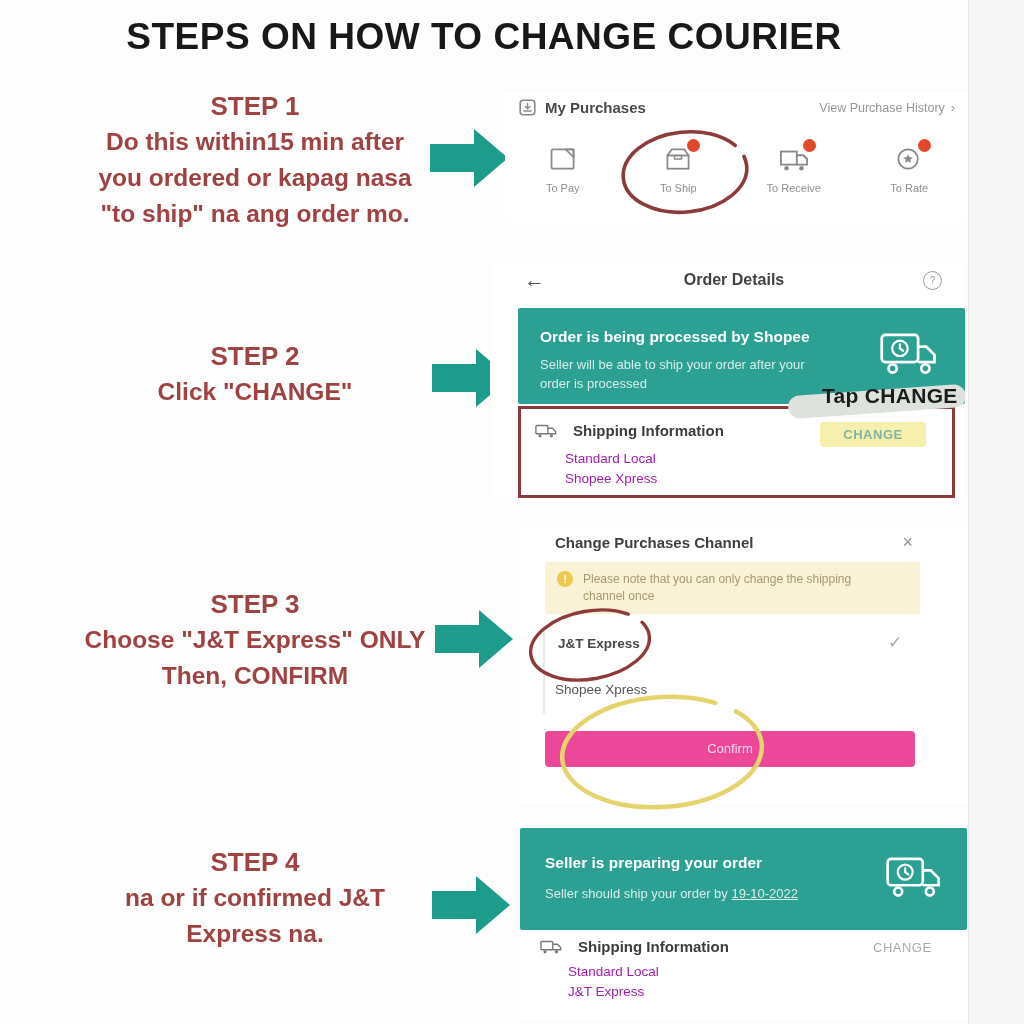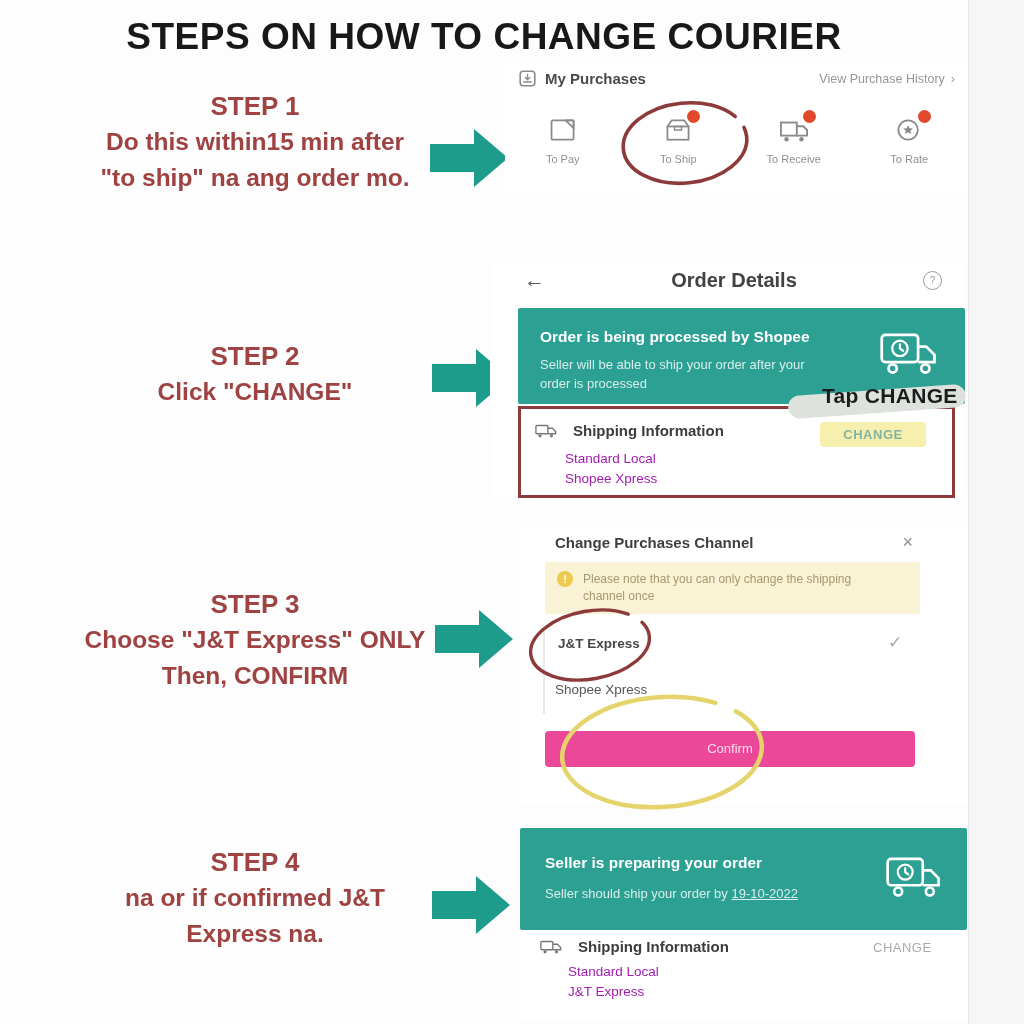--- a/index.html
+++ b/index.html
@@ -31,21 +31,21 @@
   .s1-head .r{display:flex;align-items:center;gap:6px;font-size:12.5px;color:#969696;}
   .tabs{position:absolute;left:0;top:52px;width:100%;display:flex;}
   .tab{flex:1;display:flex;flex-direction:column;align-items:center;cursor:pointer;}
   .tab .ic{position:relative;width:34px;height:32px;display:flex;align-items:center;justify-content:center;}
   .tab .tl{margin-top:7px;font-size:11px;color:#8f8f8f;}
   .badge{position:absolute;top:-6px;right:-7px;width:13px;height:13px;border-radius:50%;
          background:#e2492c;border:2px solid #fff;}
 
   
   .s2-head{display:flex;justify-content:space-between;align-items:center;padding:6px 24px 0 34px;}
-  .s2-head .ttl{font-size:20px;font-weight:700;color:#424242;}
+  .s2-head .ttl{font-size:16px;font-weight:700;color:#424242;}
   .back{font-size:21px;color:#5a5a5a;}
   .help{width:17px;height:17px;border:1.5px solid #9a9a9a;border-radius:50%;display:flex;
         align-items:center;justify-content:center;font-size:10px;color:#9a9a9a;}
   .banner{background:#2ba093;border-radius:2px;color:#fff;}
   .banner .bt{font-size:15.5px;font-weight:700;}
   .banner .bs{font-size:13px;line-height:19px;color:rgba(255,255,255,.82);}
   .redbox{border:3px solid #8c3a3a;background:#fff;}
   .ship-title{display:flex;align-items:center;gap:16px;font-size:15px;font-weight:700;color:#3d3d3d;}
   .ship-sub{font-size:13.5px;line-height:20px;color:#a21caf;}
   .pill{background:#f6efad;border-radius:4px;text-align:center;font-size:13px;font-weight:700;
@@ -79,20 +79,21 @@
 
 <div class="page">
 
   <div class="abs right-strip"></div>
 
   <div class="abs main-title">STEPS ON HOW TO CHANGE COURIER</div>
 
   <div class="abs step" style="top:88px;">
     <div class="lbl">STEP 1</div>
     <div class="ln">Do this within15 min after</div>
+    <div class="ln">you ordered or kapag nasa</div>
     <div class="ln">"to ship" na ang order mo.</div>
   </div>
 
   <div class="abs step" style="top:338px;">
     <div class="lbl">STEP 2</div>
     <div class="ln">Click "CHANGE"</div>
   </div>
 
   <div class="abs step" style="top:586px;">
     <div class="lbl">STEP 3</div>
@@ -112,21 +113,21 @@
   <svg class="abs arrow" style="left:430px;top:347px;" viewBox="0 0 80 62">
       <polygon points="0,17 44,17 44,2 78,31 44,60 44,45 0,45" fill="#1d9c8c"></polygon>
     </svg>
   <svg class="abs arrow" style="left:433px;top:608px;" viewBox="0 0 80 62">
       <polygon points="0,17 44,17 44,2 78,31 44,60 44,45 0,45" fill="#1d9c8c"></polygon>
     </svg>
   <svg class="abs arrow" style="left:430px;top:874px;" viewBox="0 0 80 62">
       <polygon points="0,17 44,17 44,2 78,31 44,60 44,45 0,45" fill="#1d9c8c"></polygon>
     </svg>
 
-  <div class="abs shot" style="left:505px;top:62px;width:462px;height:132px;">
+  <div class="abs shot" style="left:505px;top:91px;width:462px;height:132px;">
     <div class="s1-head">
       <div class="l">
         <svg width="17" height="17" viewBox="0 0 17 17">
           <rect x="1.2" y="1.2" width="14.6" height="14.6" rx="3" fill="none" stroke="#8a8a8a" stroke-width="1.6"></rect>
           <path d="M8.5 4.5 V9.5 M6.3 7.6 L8.5 9.8 L10.7 7.6 M4.8 12 H12.2" fill="none" stroke="#8a8a8a" stroke-width="1.4" stroke-linecap="round"></path>
         </svg>
         <span>My Purchases</span>
       </div>
       <div class="r">
         <span>View Purchase History</span>

